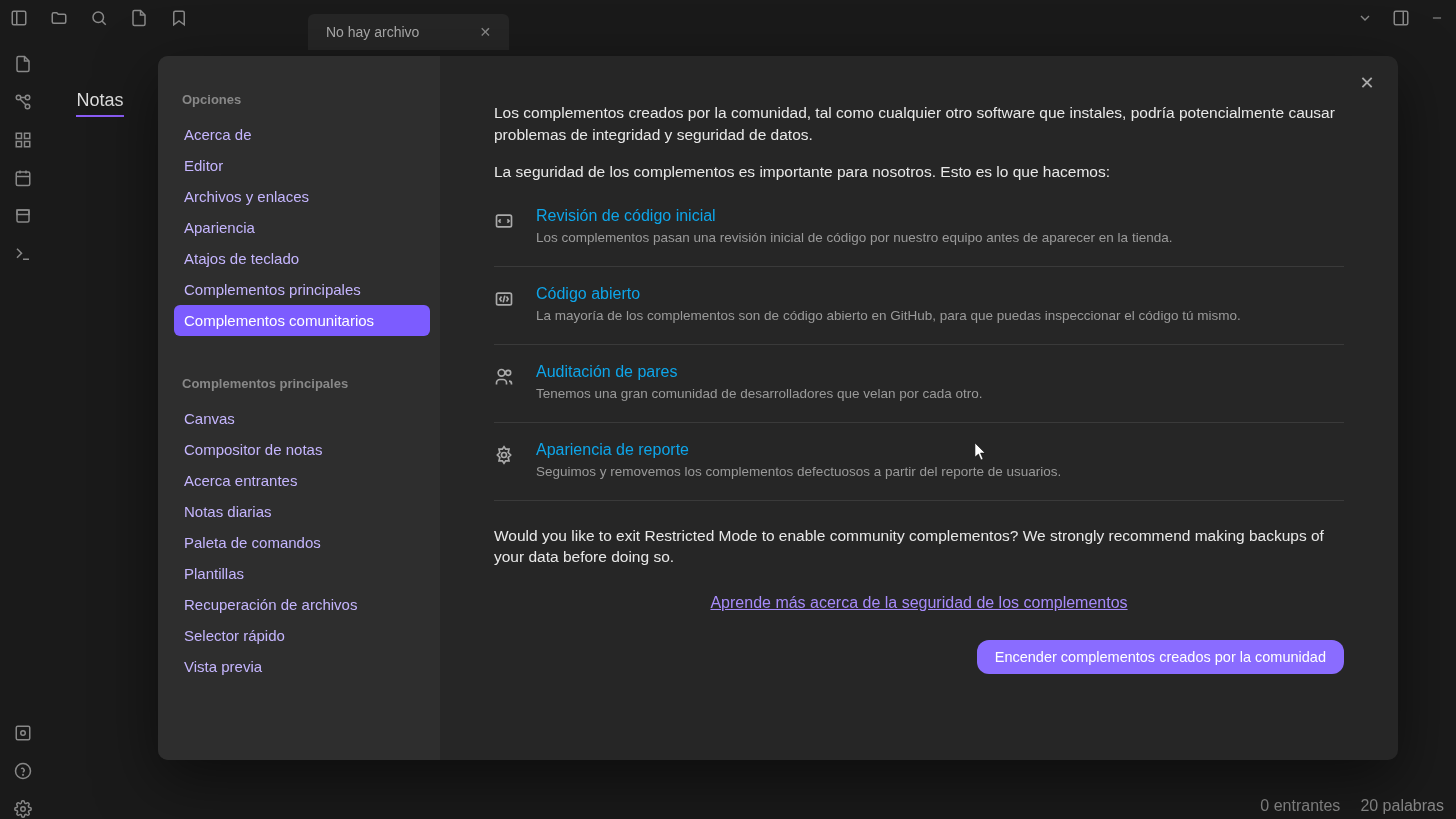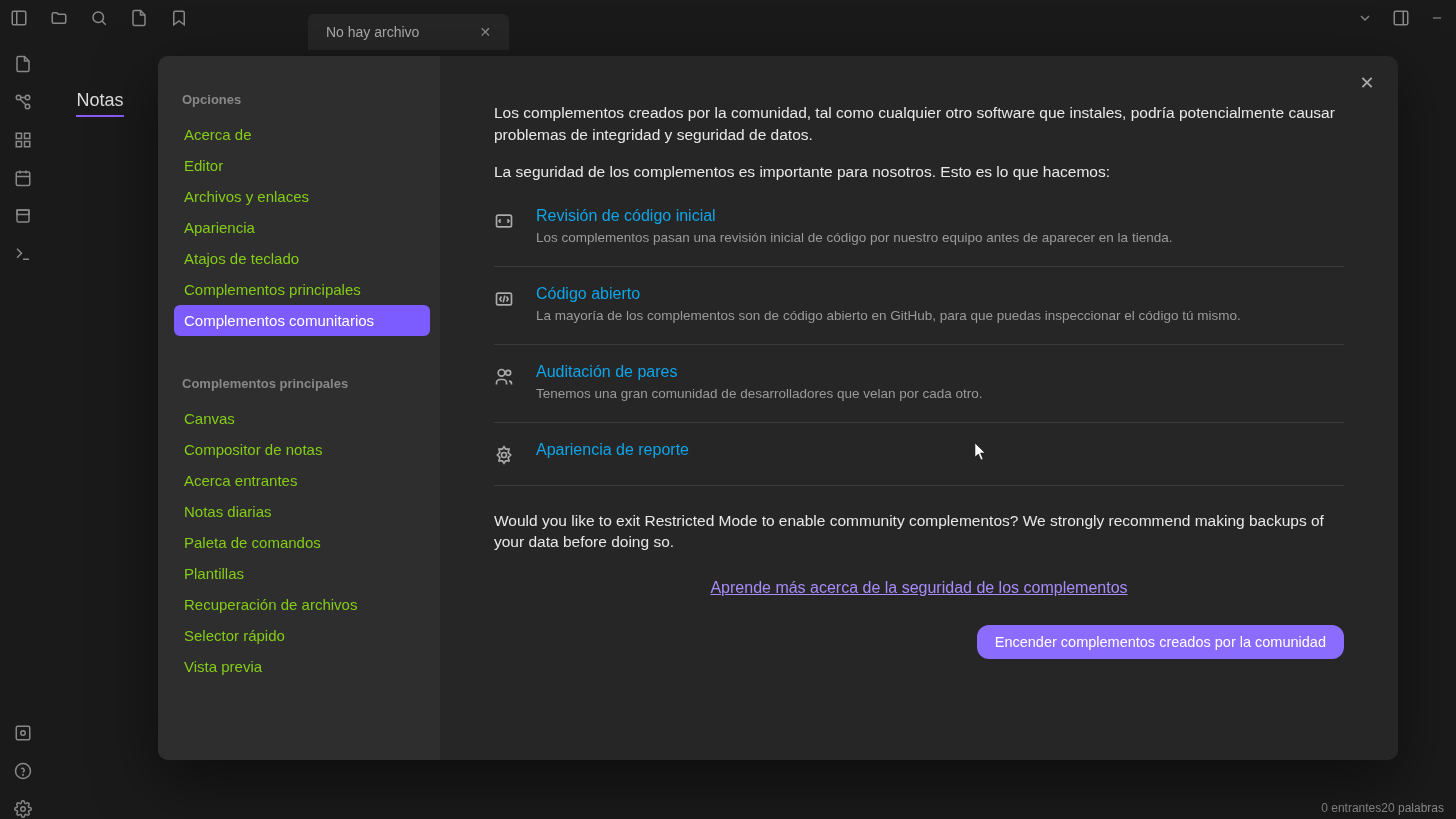--- a/index.html
+++ b/index.html
@@ -73,23 +73,23 @@
   color: #ddd;
   border-bottom: 2px solid #8a5cf6;
   padding-bottom: 4px;
 }
 
 .main-area { flex:1; position: relative; }
 
 .status-bar {
   position: absolute;
   bottom: 4px; right: 12px;
-  font-size: 12px;
+  font-size: 16px;
   color: #888;
-  display: flex; gap: 0;
+  display: flex; gap: 20px;
 }
 
 
 .modal {
   position: absolute;
   left: 158px; top: 56px;
   width: 1240px; height: 704px;
   background: #262626;
   border-radius: 10px;
   display: flex;
@@ -103,21 +103,21 @@
   overflow: hidden;
 }
 .section-header {
   font-size: 13px;
   color: #888;
   font-weight: 600;
   padding: 6px 8px 12px 8px;
 }
 .nav-item {
   font-size: 15px;
-  color: #84cc16;
+  color: #c4b5fd;
   padding: 7px 10px;
   border-radius: 6px;
   cursor: pointer;
 }
 .nav-item.active {
   background: #7c5cff;
   color: #fff;
 }
 .section-gap { height: 34px; }
 
@@ -415,20 +415,21 @@
         </div>
         <div class="feature-row">
     <div class="feature-icon">
             <svg width="20" height="20" viewBox="0 0 24 24" fill="none" stroke="currentColor" stroke-width="2">
               <circle cx="12" cy="12" r="3"></circle>
               <path d="M12 2l2 3h4l-1 4 3 3-3 3 1 4h-4l-2 3-2-3H6l1-4-3-3 3-3-1-4h4z"></path>
             </svg>
           </div>
     <div class="feature-body">
       <h3>Apariencia de reporte</h3>
+      <p>Seguimos y removemos los complementos defectuosos a partir del reporte de usuarios.</p>
     </div>
         </div>
       </div>
     <p class="prompt-text">Would you like to exit Restricted Mode to enable community complementos? We strongly recommend making backups of your data before doing so.</p>
     <div class="learn-more">
       <a href="#">Aprende más acerca de la seguridad de los complementos</a>
     </div>
     <div class="action-row">
       <button class="primary-btn">Encender complementos creados por la comunidad</button>
     </div>

